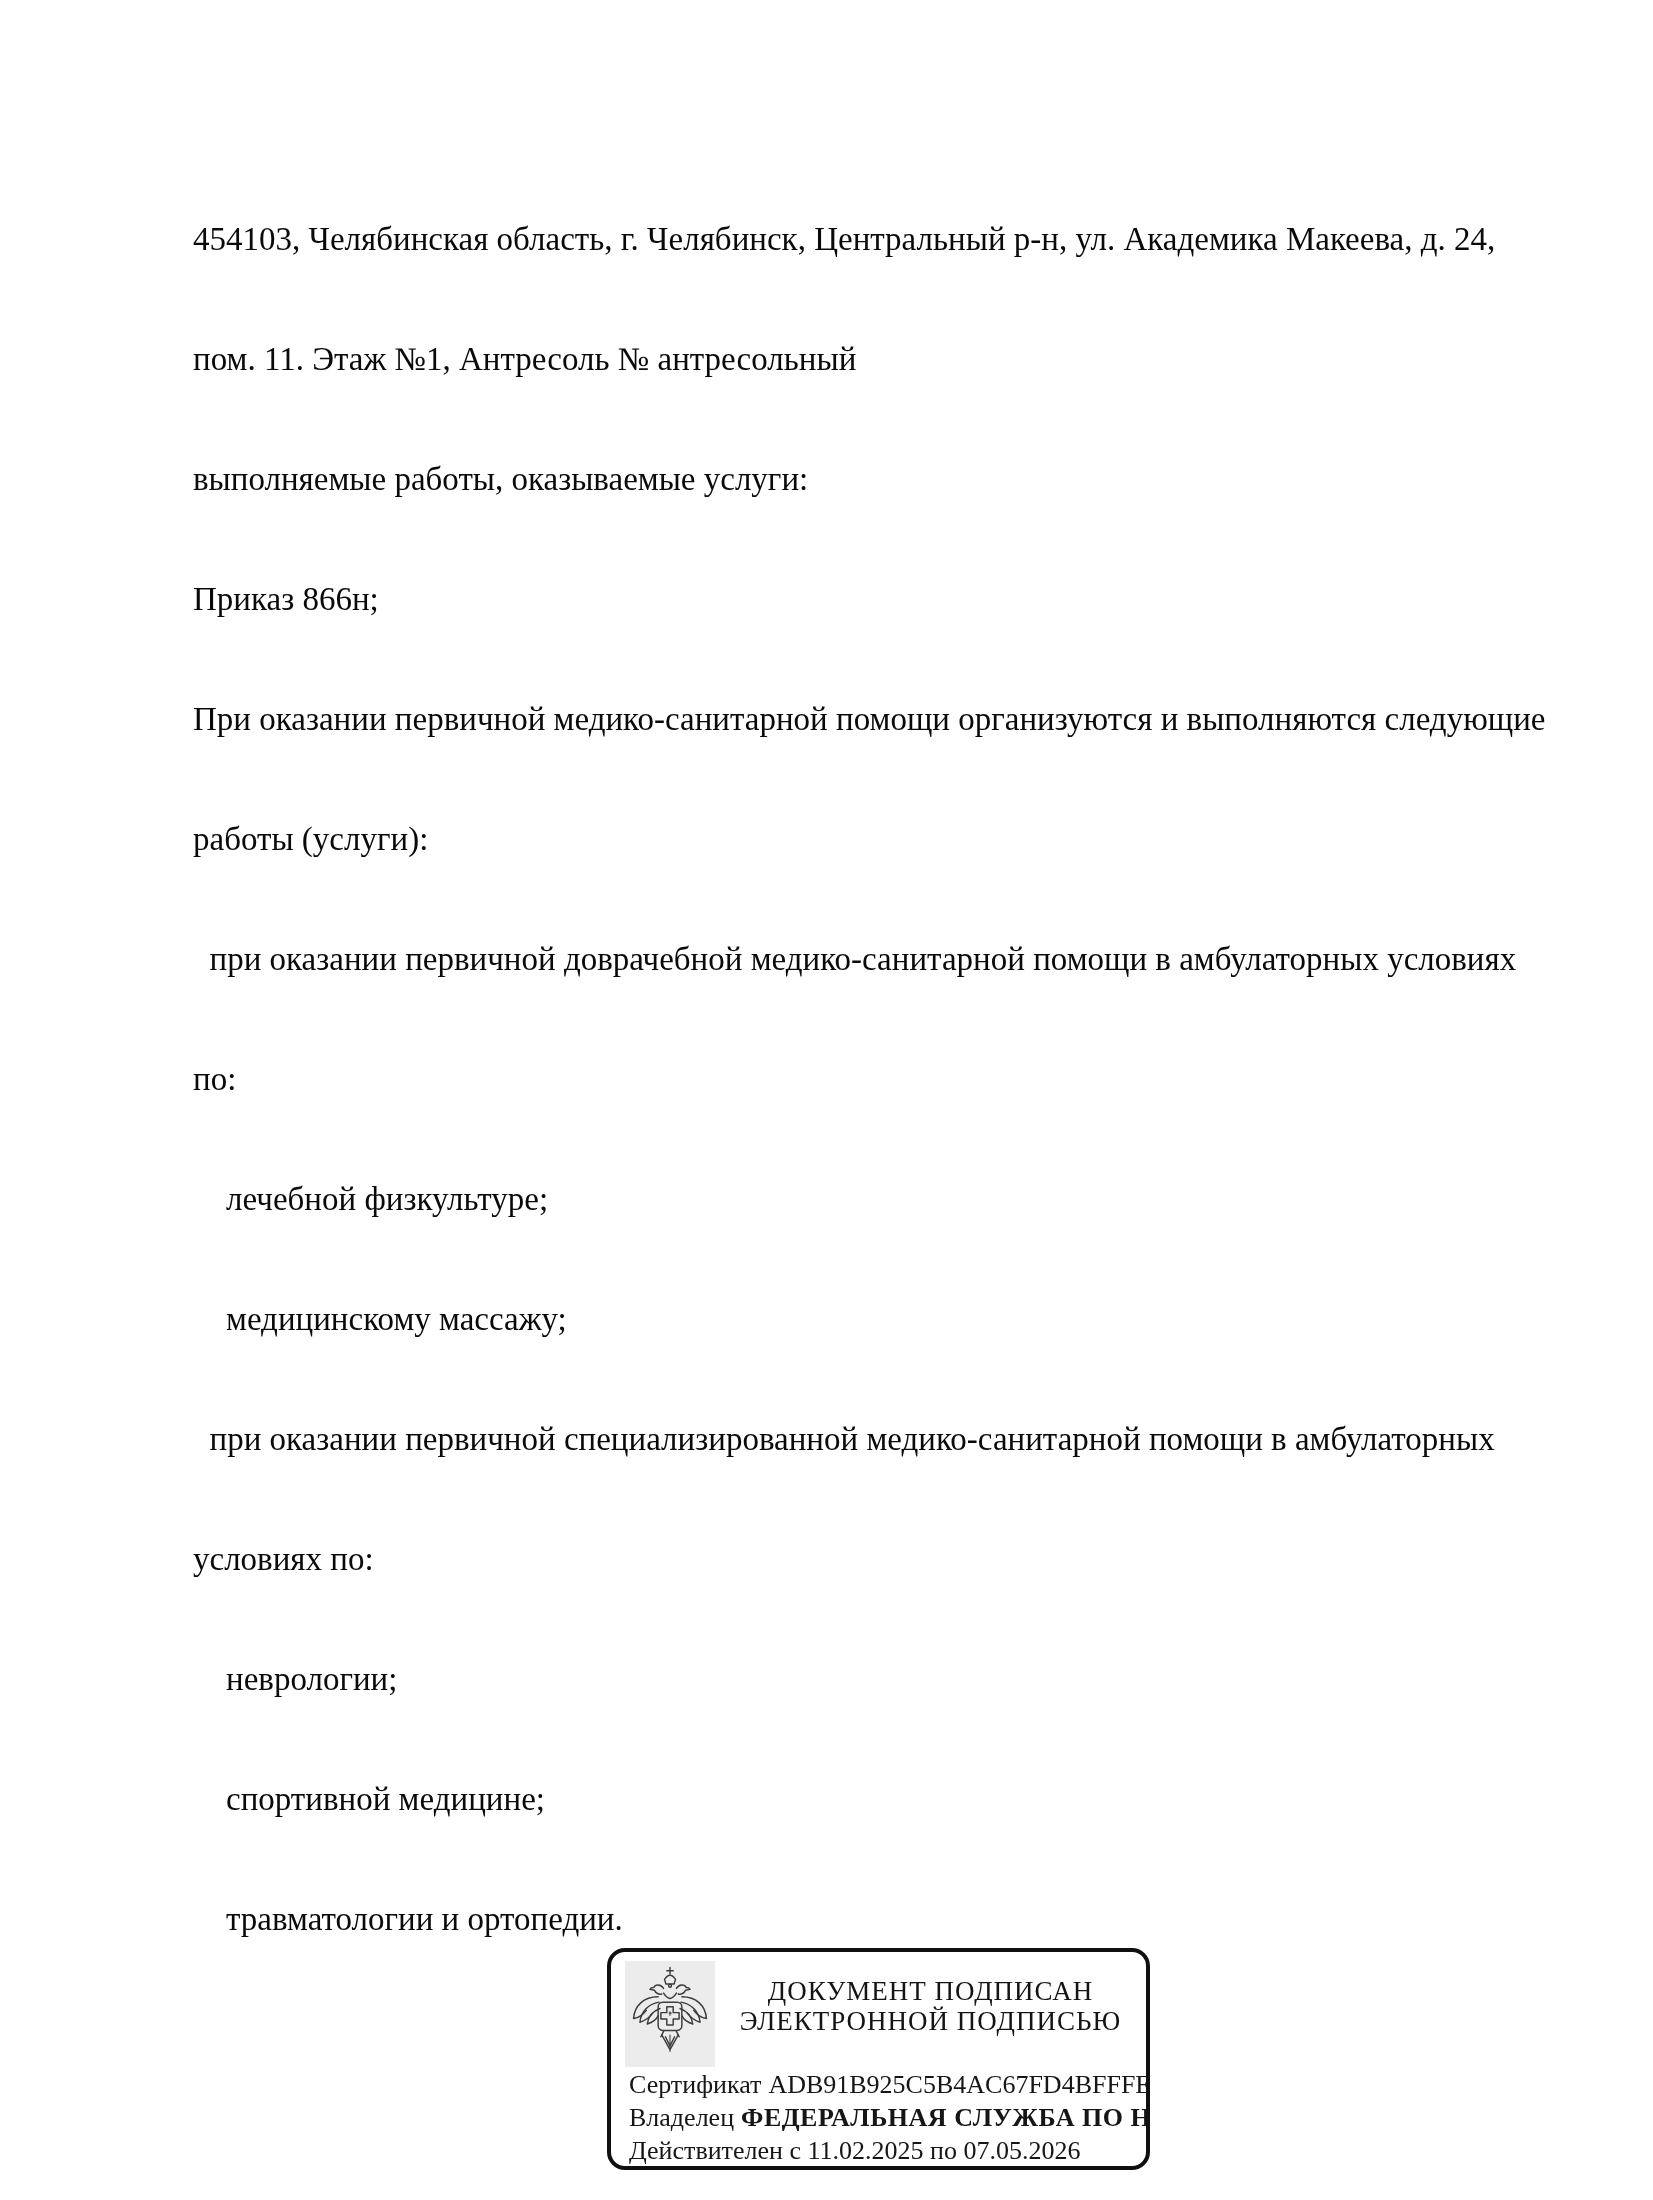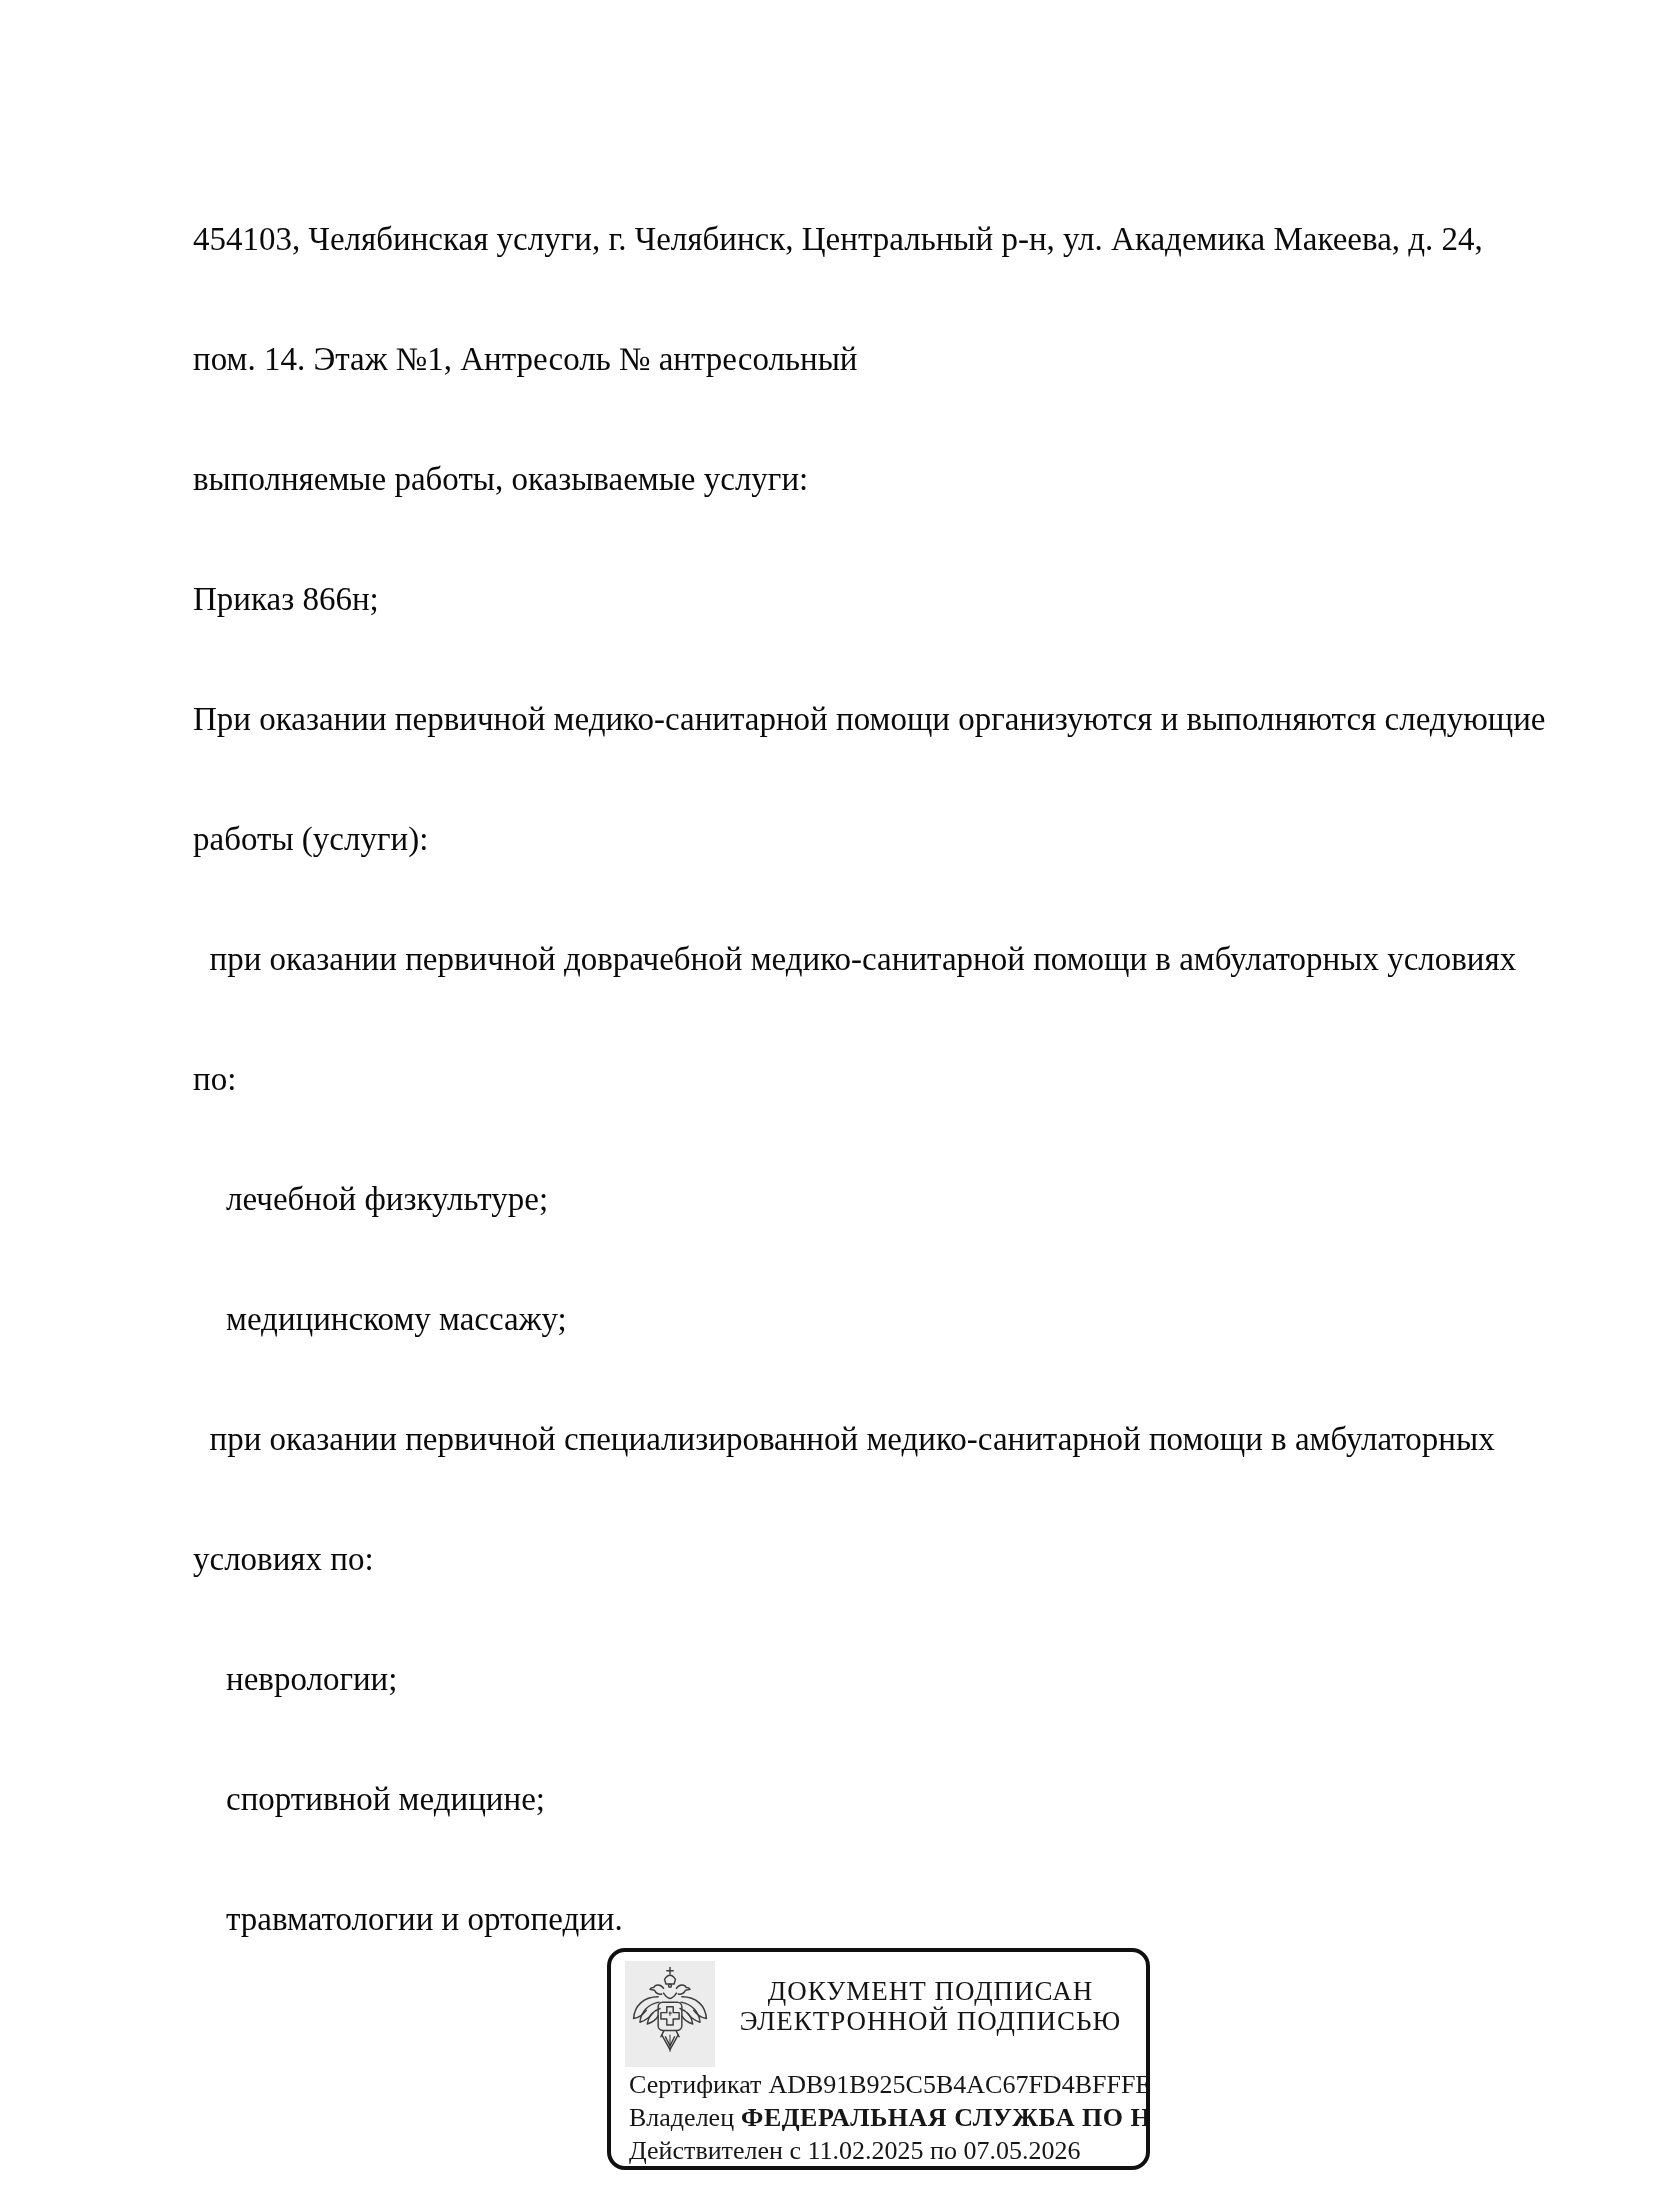--- a/index.html
+++ b/index.html
@@ -59,22 +59,22 @@
   .stamp-info .row{white-space:nowrap;overflow:hidden;}
   .stamp-info .val{margin-left:7px;}
   .stamp-info .owner-val{font-weight:bold;letter-spacing:0.5px;}
 </style>
 </head>
 <body>
 
 <div class="page">
 
   <div class="doc-text">
-    <div class="line">454103, Челябинская услуги, г. Челябинск, Центральный р-н, ул. Академика Макеева, д. 24,</div>
-    <div class="line">пом. 14. Этаж №1, Антресоль № антресольный</div>
+    <div class="line">454103, Челябинская область, г. Челябинск, Центральный р-н, ул. Академика Макеева, д. 24,</div>
+    <div class="line">пом. 11. Этаж №1, Антресоль № антресольный</div>
     <div class="line">выполняемые работы, оказываемые услуги:</div>
     <div class="line">Приказ 866н;</div>
     <div class="line">При оказании первичной медико-санитарной помощи организуются и выполняются следующие</div>
     <div class="line">работы (услуги):</div>
     <div class="line">  при оказании первичной доврачебной медико-санитарной помощи в амбулаторных условиях</div>
     <div class="line">по:</div>
     <div class="line">    лечебной физкультуре;</div>
     <div class="line">    медицинскому массажу;</div>
     <div class="line">  при оказании первичной специализированной медико-санитарной помощи в амбулаторных</div>
     <div class="line">условиях по:</div>

